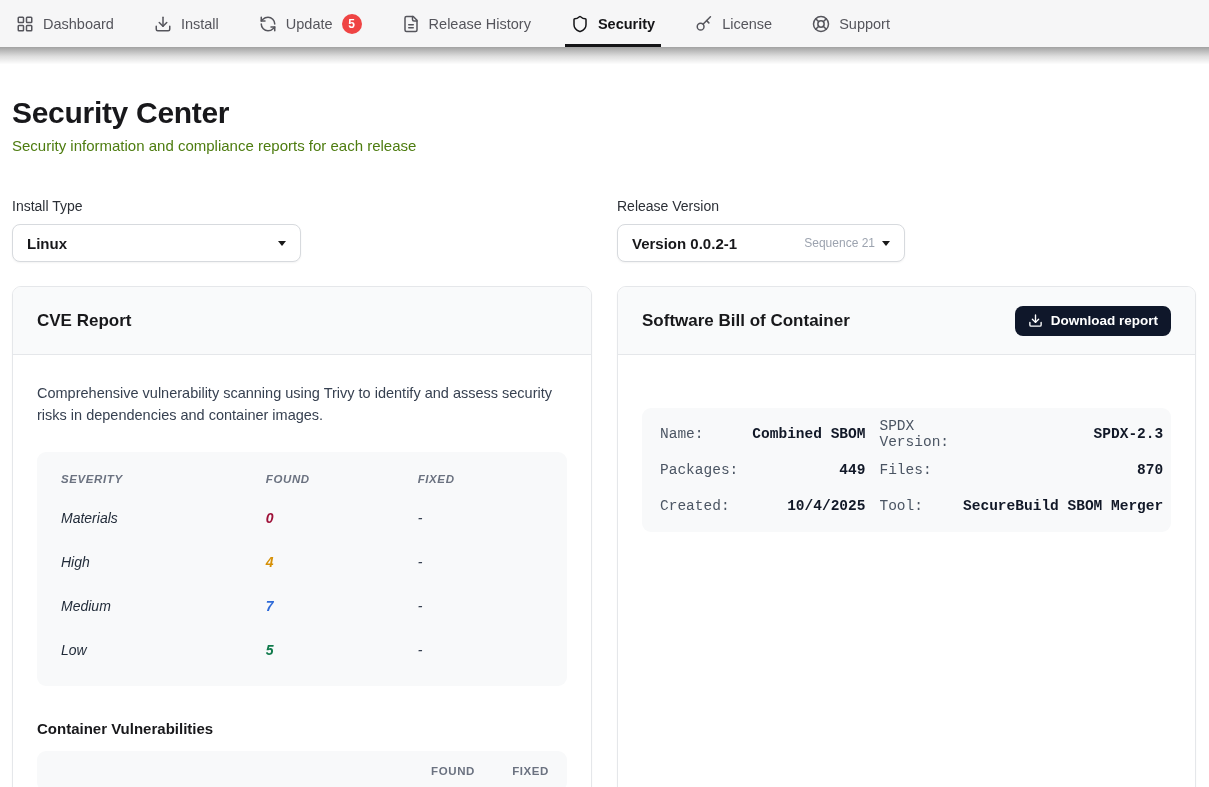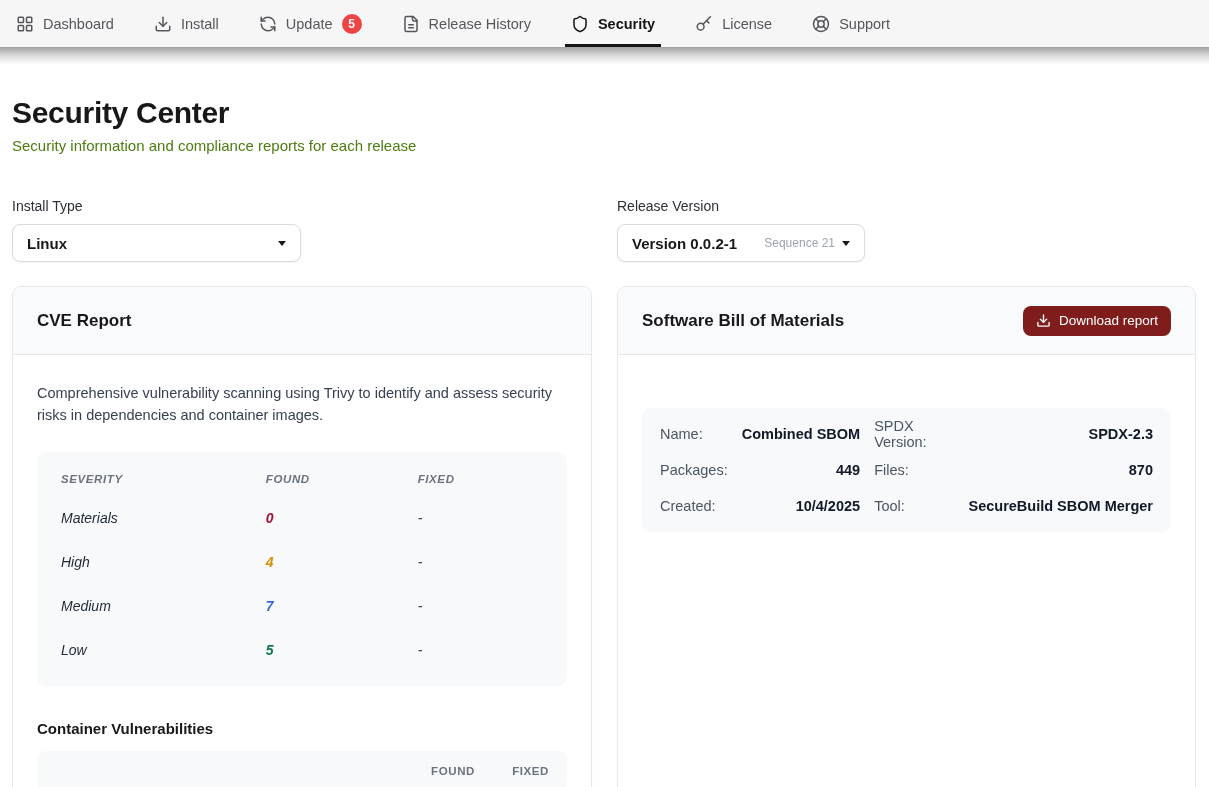--- a/index.html
+++ b/index.html
@@ -28,41 +28,41 @@
   .page-subtitle { margin-top:7px; font-size:15px; color:#4d7c0f; }
 
   
   .filters { display:flex; margin-top:44px; }
   .filter-col1 { width:605px; }
   .filter-label { font-size:14px; color:#2b2f36; }
   .select-box { margin-top:10px; height:38px; background:#fff; border:1px solid #d7dade;
     border-radius:8px; box-shadow:0 1px 2px rgba(0,0,0,0.05); display:flex;
     align-items:center; justify-content:space-between; padding:0 14px; cursor:pointer; }
   .select-installtype { width:289px; }
-  .select-release { width:248px; }
+  .select-release { width:288px; }
   .select-value { font-size:15px; font-weight:700; color:#18181b; }
   .select-right { display:flex; align-items:center; gap:7px; }
   .select-secondary { font-size:12px; color:#9ca3af; }
   .caret { width:0; height:0; border-left:4.5px solid transparent;
     border-right:4.5px solid transparent; border-top:5.5px solid #1a1a1a; }
 
   
   .cards { display:grid; grid-template-columns:580px 579px; gap:25px; margin-top:24px; }
   .card { background:#fff; border:1px solid #e5e7ea; border-radius:9px;
     box-shadow:0 1px 2px rgba(0,0,0,0.04); height:560px; overflow:hidden; }
   .card-header { background:#f9fafb; border-bottom:1px solid #e5e7ea;
     padding:0 24px; height:68px; display:flex; align-items:center;
     justify-content:space-between; }
   .card-title { font-size:17px; font-weight:600; color:#18181b; }
   .card-body { padding:28px 24px 24px 24px; }
   .card-desc { font-size:14.5px; color:#374151; line-height:21.5px; max-width:525px; }
 
   
-  .btn-download { background:#7f1d1d; color:#fff; border:none; border-radius:8px;
-    height:30px; padding:0 13px; font-size:13.5px; font-weight:400; display:flex;
+  .btn-download { background:#0f172a; color:#fff; border:none; border-radius:8px;
+    height:30px; padding:0 13px; font-size:13.5px; font-weight:700; display:flex;
     align-items:center; gap:8px; cursor:pointer; font-family:"Liberation Sans",sans-serif; }
   .btn-download svg { width:15px; height:15px; }
 
   
   .sev-table { margin-top:26px; background:#f8f9fa; border-radius:9px;
     padding:10px 0 14px 0; }
   .sev-row { display:grid; grid-template-columns:42.5% 31.5% 26%; align-items:center;
     padding:0 24px; height:44px;font-style:italic; }
   .sev-row.head { height:34px; }
   .th { font-size:11.5px; font-weight:600; letter-spacing:0.6px; color:#6b7280;
@@ -74,21 +74,21 @@
   
   .cv-title { margin-top:34px; font-size:15px; font-weight:600; color:#18181b; }
   .cv-head { margin-top:14px; background:#f8f9fa; border-radius:9px; height:40px;
     display:flex; align-items:center; padding:0 18px; }
   .cv-head .cv-name { flex:1;margin-top:44px; }
   .cv-head .cv-found { width:58px; text-align:right; }
   .cv-head .cv-fixed { width:56px; text-align:right; margin-left:18px; }
 
   
   .sbom-panel { margin-top:25px; background:#f8f9fa; border-radius:9px;
-    padding:8px 18px; }
+    padding:8px 18px;font-family:Liberation Mono, monospace; }
   .sbom-grid { display:grid; grid-template-columns:auto 1fr auto 1fr;
     column-gap:14px; }
   .sbom-cell { height:36px; display:flex; align-items:center; font-size:14.5px; }
   .sbom-label { color:#4b5563; }
   .sbom-label.col2 { padding-left:0px; }
   .sbom-value { justify-content:flex-end; font-weight:700; color:#111827;
     text-align:right; white-space:nowrap; }
 </style>
 </head>
 <body>
@@ -238,21 +238,21 @@
         <div class="cv-head">
           <span class="th cv-name">Name</span>
           <span class="th cv-found">Found</span>
           <span class="th cv-fixed">Fixed</span>
         </div>
       </div>
     </section>
 
     <section class="card">
       <div class="card-header">
-        <div class="card-title">Software Bill of Materials</div>
+        <div class="card-title">Software Bill of Container</div>
         <button class="btn-download">
           <span style="display:flex;align-items:center;">
             <svg viewBox="0 0 24 24" fill="none" stroke="currentColor" stroke-width="2.2" stroke-linecap="round" stroke-linejoin="round">
                 <path d="M21 15v4a2 2 0 0 1-2 2H5a2 2 0 0 1-2-2v-4"></path>
                 <polyline points="7 10 12 15 17 10"></polyline>
                 <line x1="12" y1="15" x2="12" y2="3"></line>
               </svg>
           </span>
           <span>Download report</span>
         </button>

